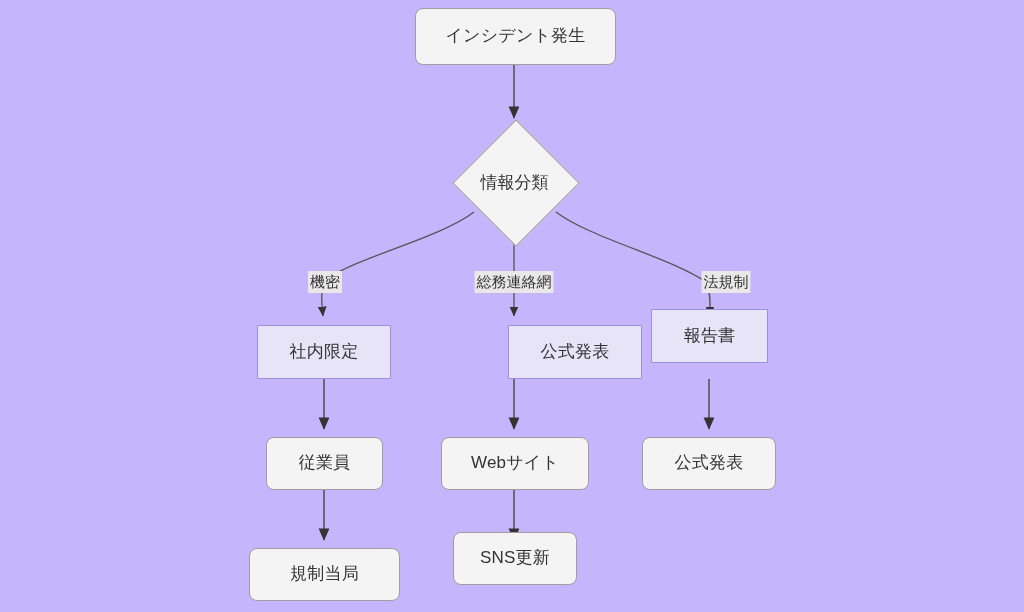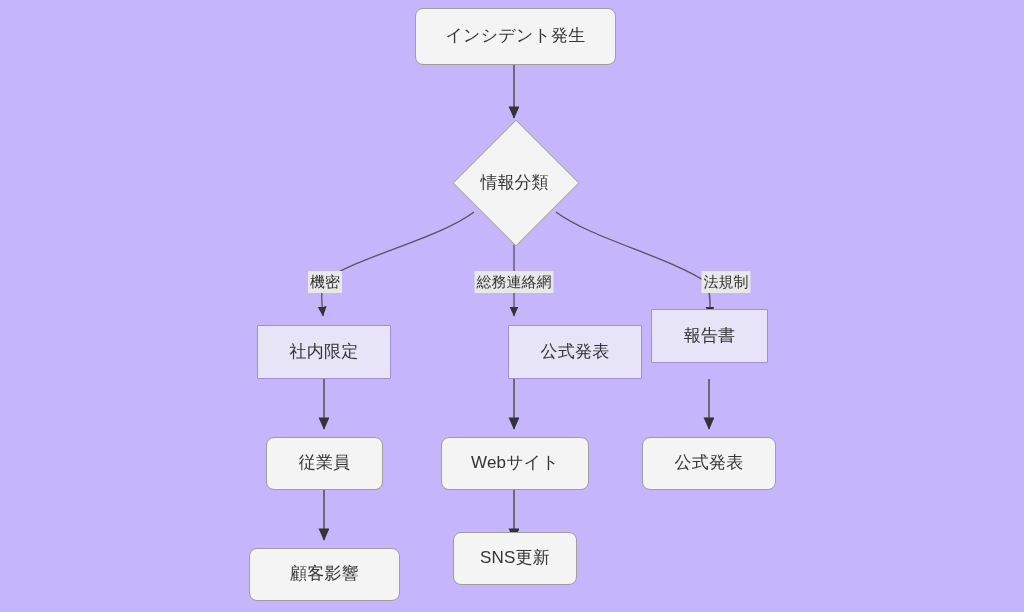--- a/index.html
+++ b/index.html
@@ -148,20 +148,20 @@
 
   <div class="node rounded" style="left:441px; top:437px; width:148px; height:53px;">
     <span>Webサイト</span>
   </div>
 
   <div class="node rounded" style="left:642px; top:437px; width:134px; height:53px;">
     <span>公式発表</span>
   </div>
 
   <div class="node rounded" style="left:249px; top:548px; width:151px; height:53px;">
-    <span>顧客影響</span>
+    <span>規制当局</span>
   </div>
 
   <div class="node rounded" style="left:453px; top:532px; width:124px; height:53px;">
     <span>SNS更新</span>
   </div>
 
 </div>
 
 </body></html>

